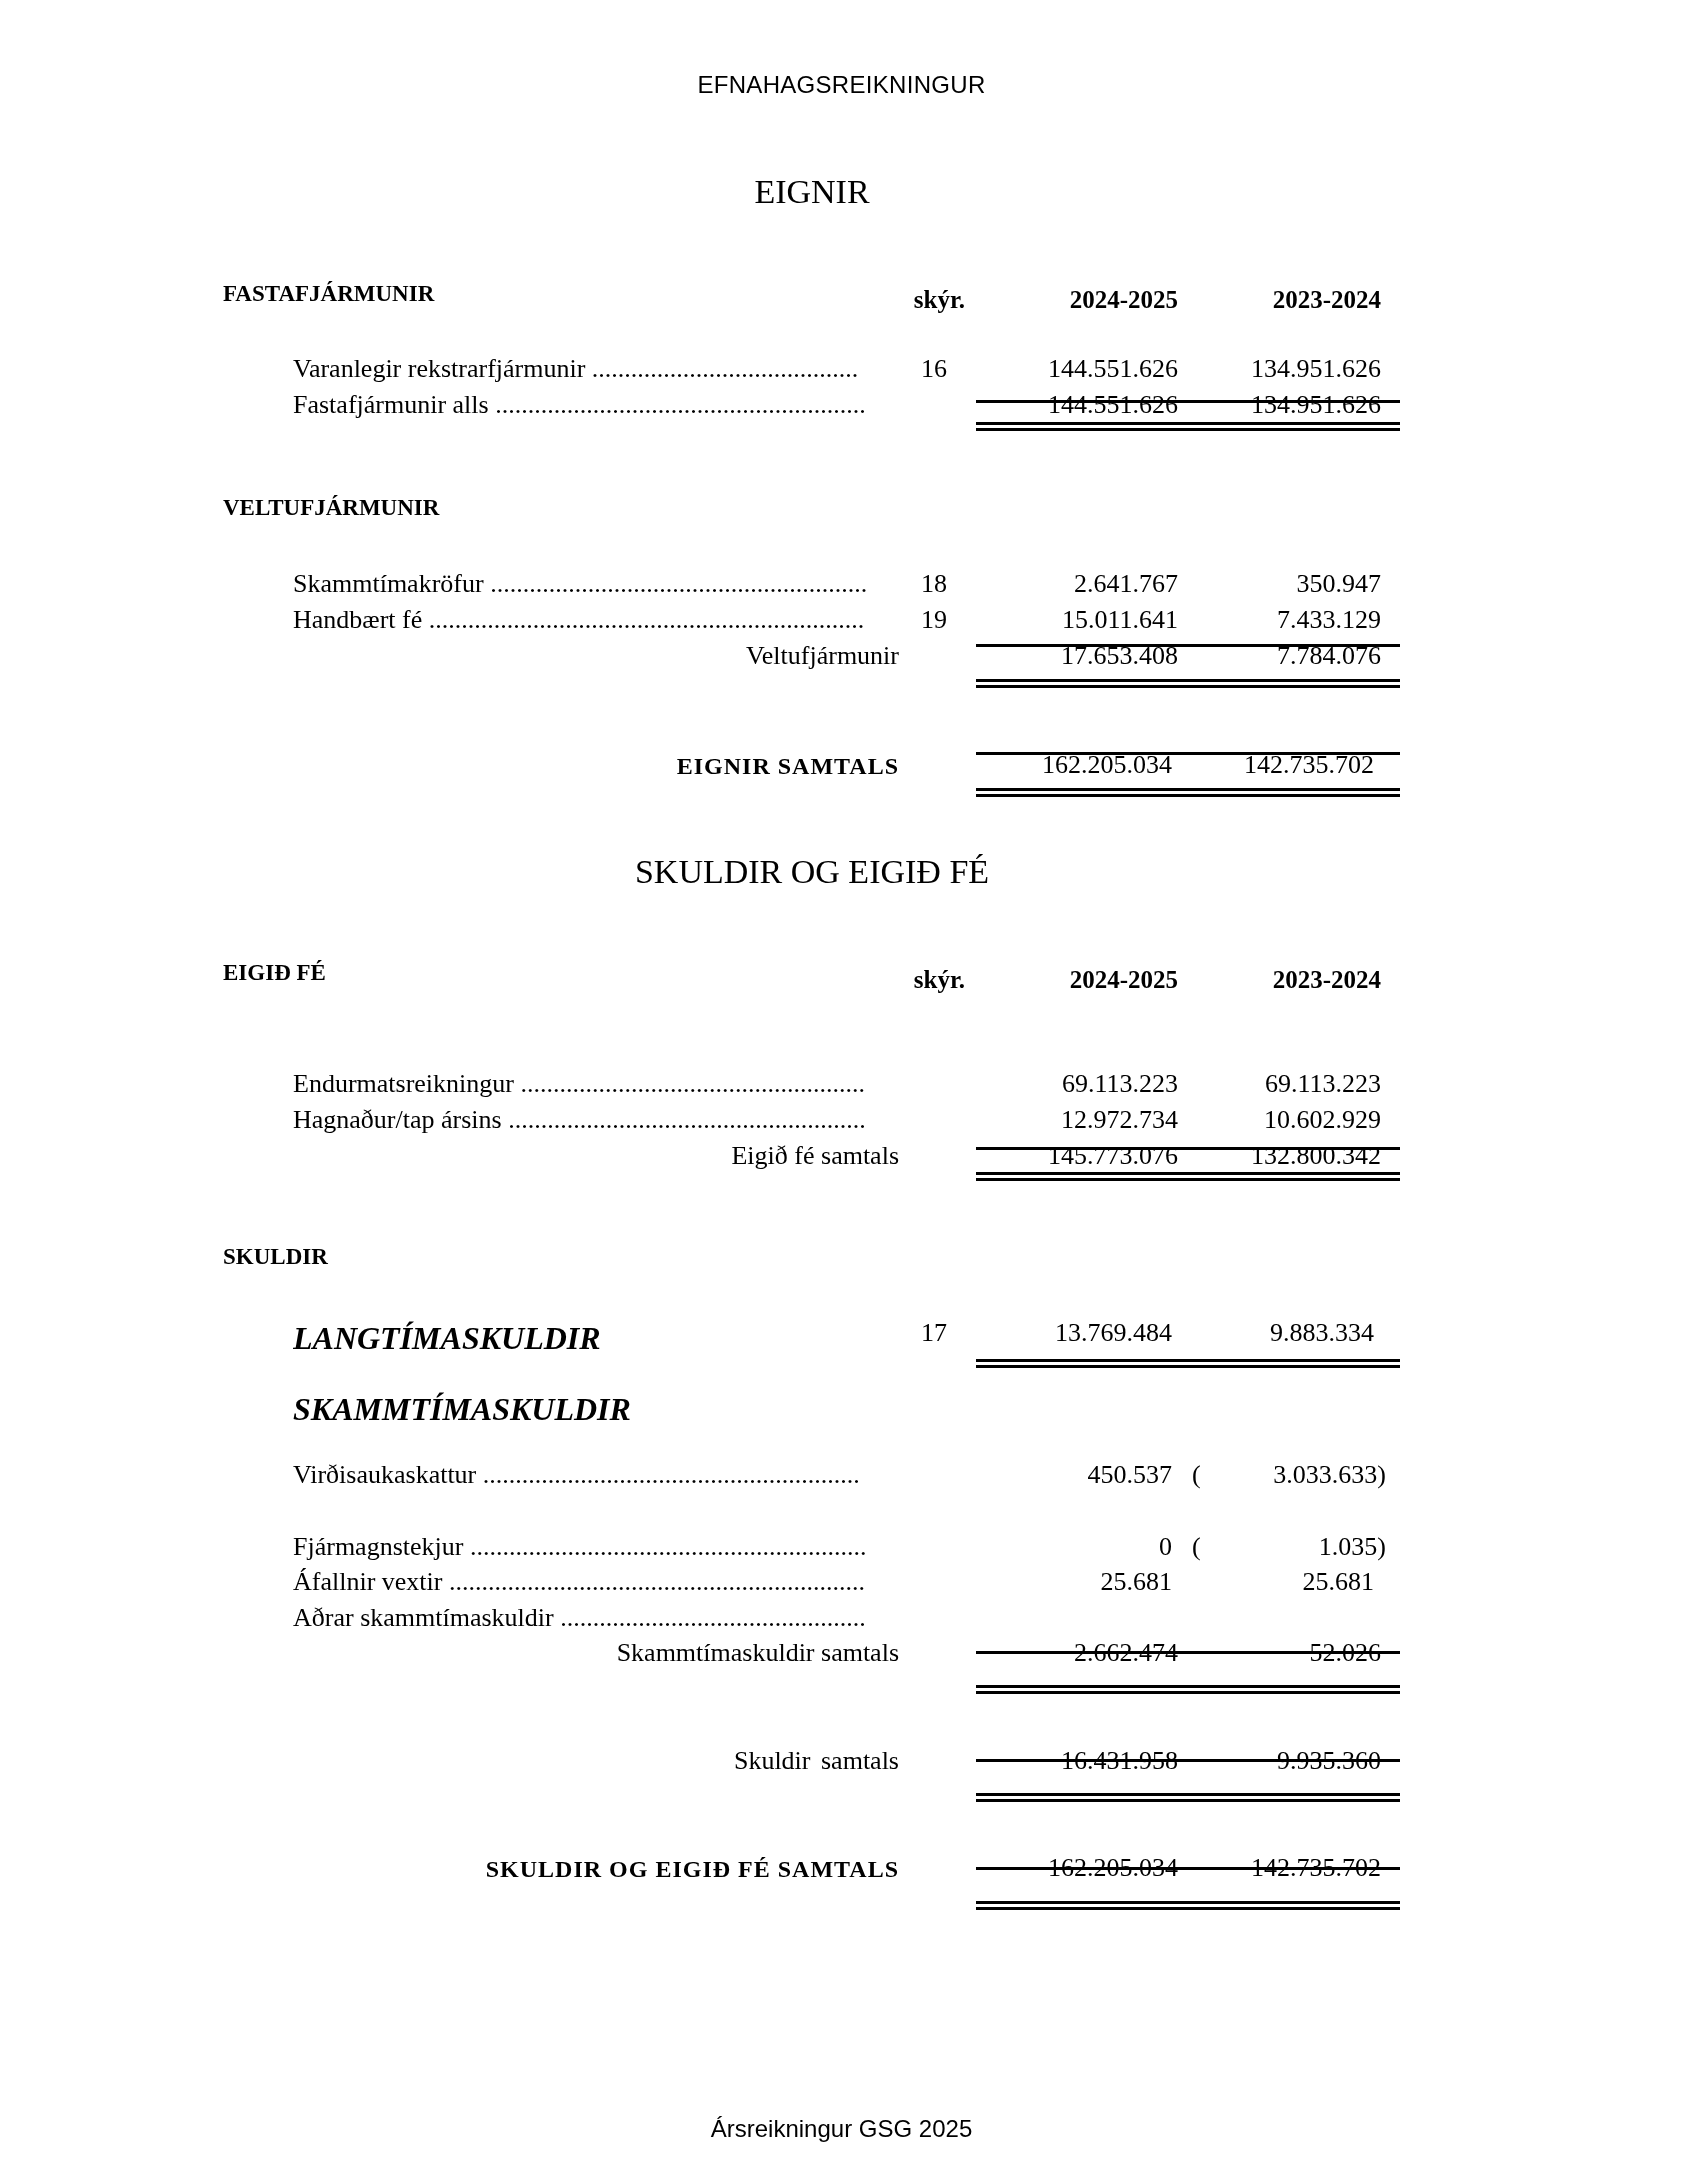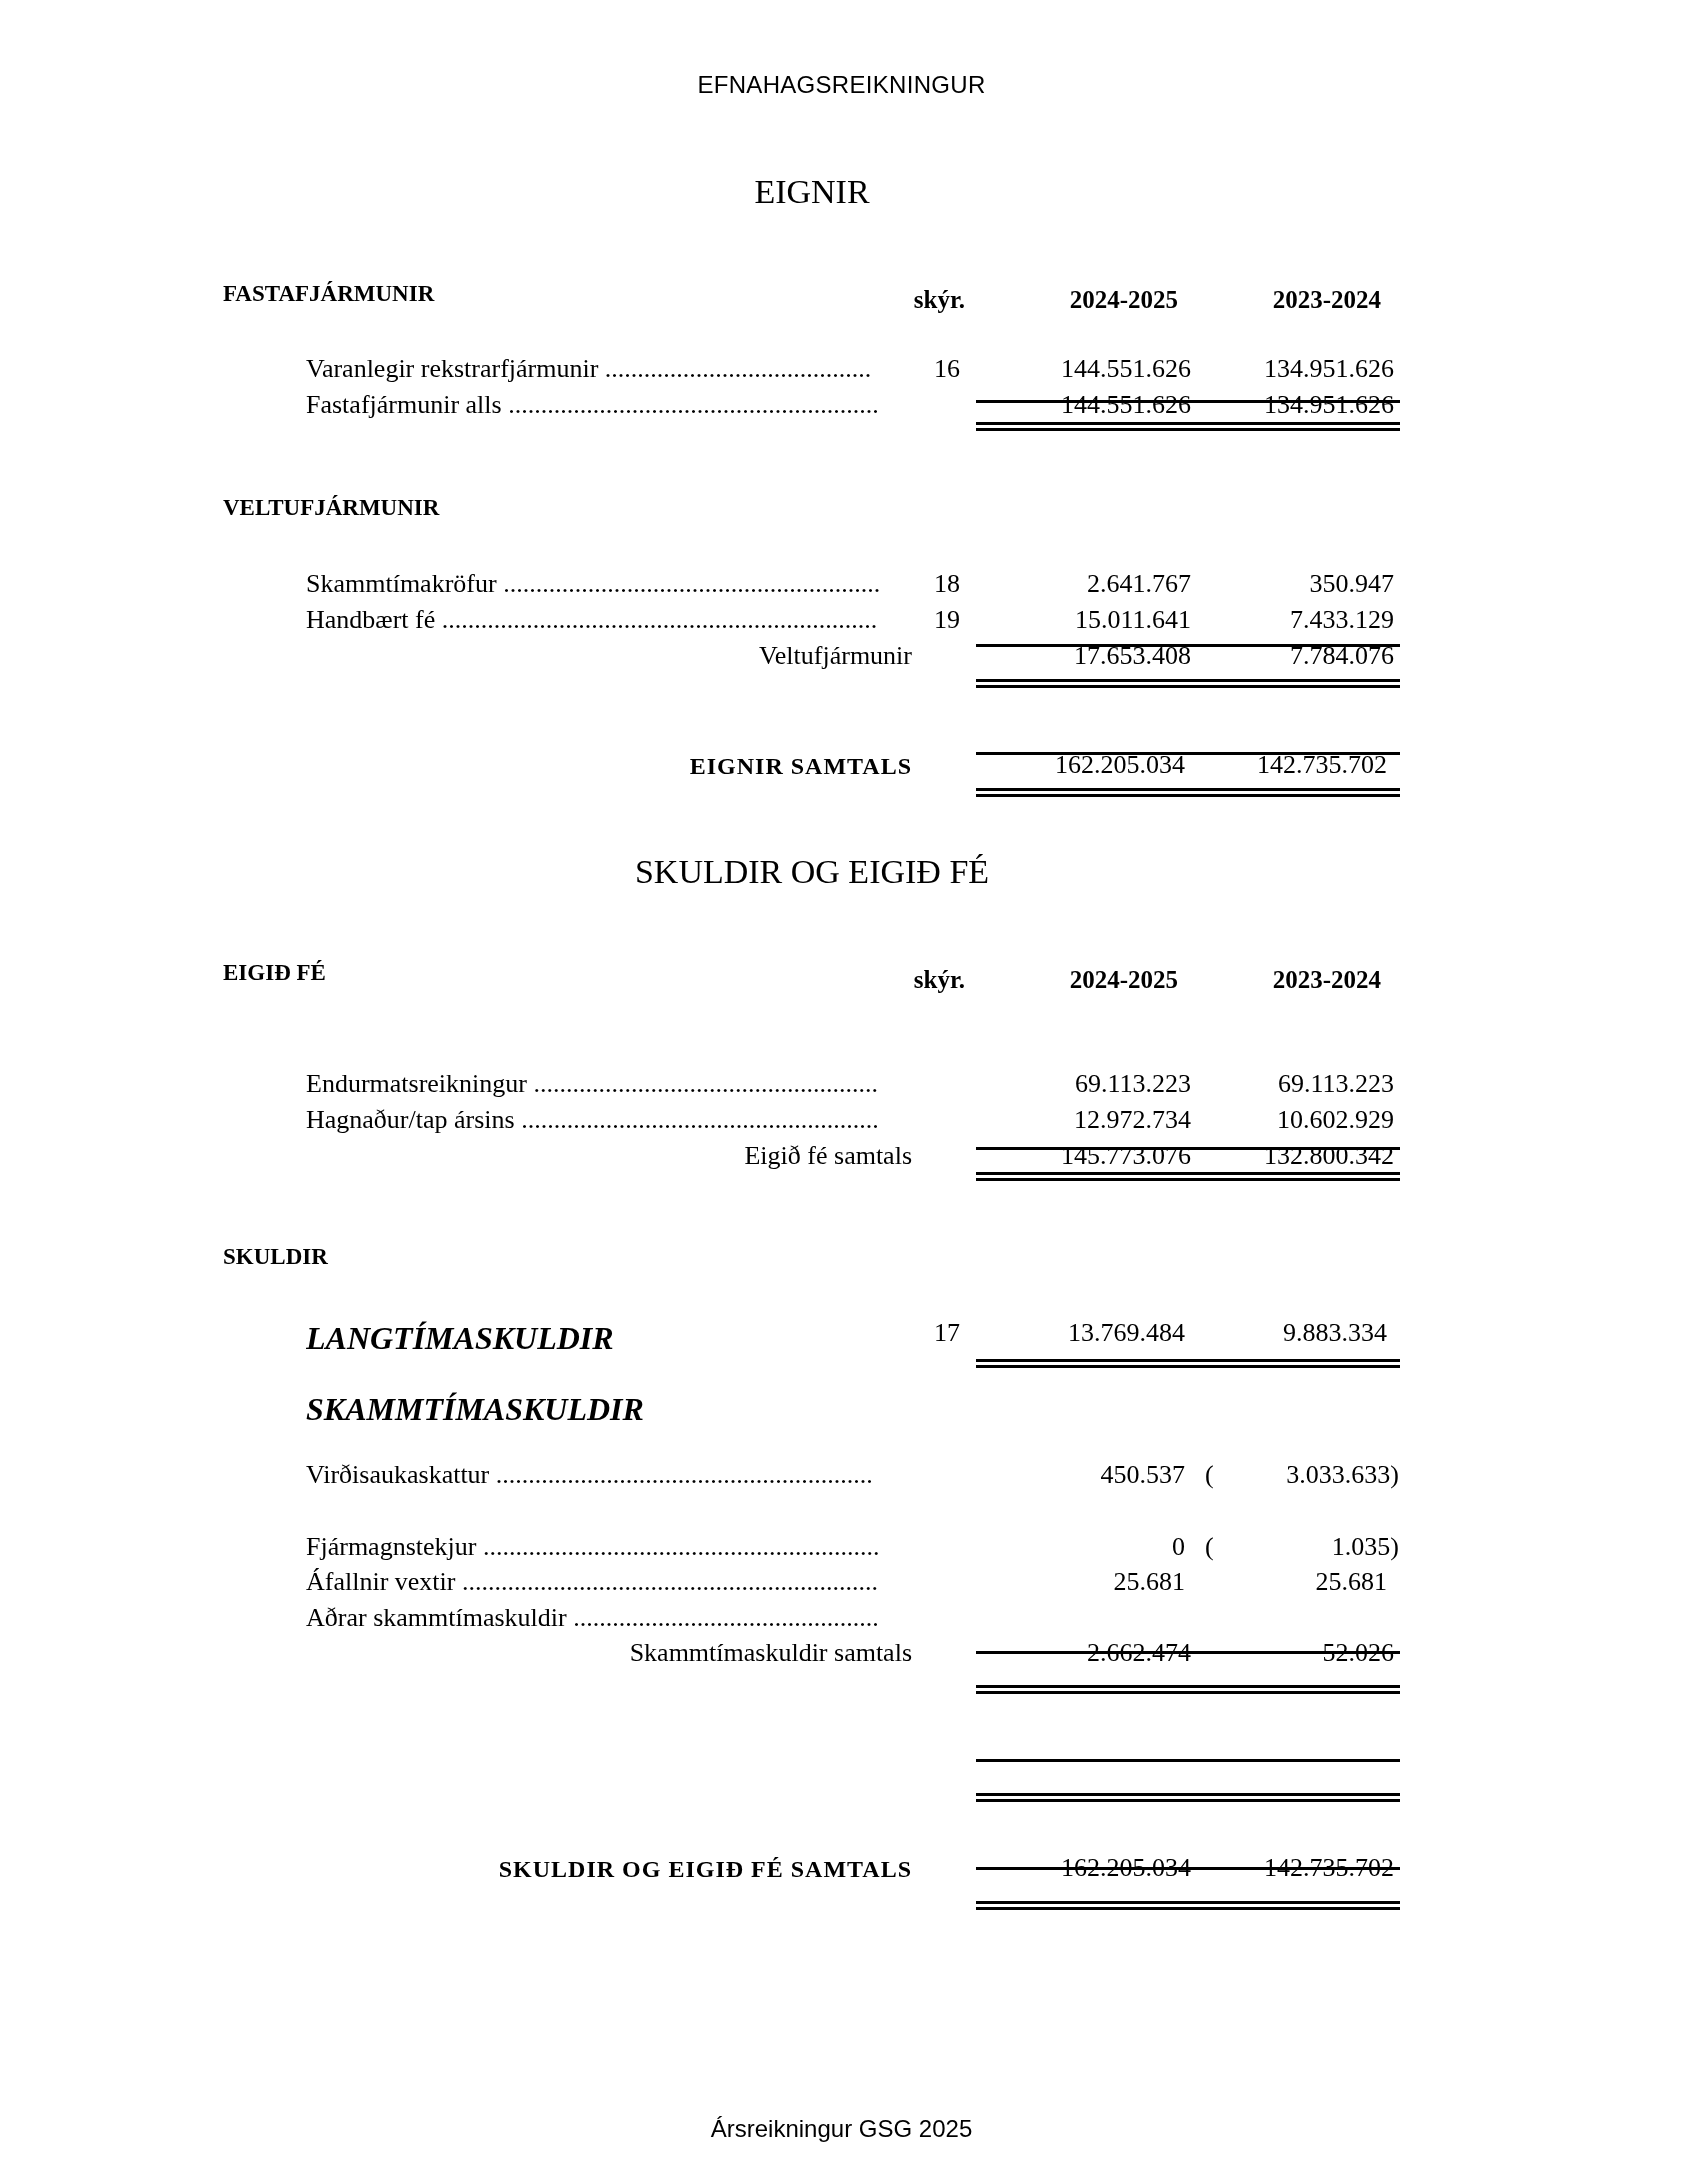--- a/index.html
+++ b/index.html
@@ -9,21 +9,21 @@
   .sans { font-family: "Liberation Sans", "DejaVu Sans", sans-serif; }
 
   .running-head { position: absolute; top: 71px; left: 0; width: 100%; text-align: center; font-size: 24px; letter-spacing: 0.3px; }
   .running-foot { position: absolute; top: 2115px; left: 0; width: 100%; text-align: center; font-size: 24px; }
 
   .section-title { position: absolute; left: 0; width: 1624px; text-align: center; font-size: 34px; }
 
   .group-head { position: absolute; left: 223px; font-size: 23px; font-weight: bold; }
   .col-head { position: absolute; font-size: 25px; font-weight: bold; text-align: right; }
 
-  .row { position: absolute; left: 13px; width: 1489px; height: 36px; font-size: 26px; }
+  .row { position: absolute; left: 0; width: 1489px; height: 36px; font-size: 26px; }
   .row .label { position: absolute; left: 293px; width: 606px; white-space: nowrap; overflow: hidden; }
   .row .label.right { left: 293px; width: 606px; text-align: right; }
   .row .label.bold-caps { font-weight: bold; font-size: 24px; letter-spacing: 1px; }
   .row .label.italic-bold { font-style: italic; font-weight: bold; font-size: 32px; }
   .row .note { position: absolute; left: 921px; width: 36px; text-align: left; }
   .row .v1 { position: absolute; left: 990px; width: 188px; text-align: right; }
   .row .v2 { position: absolute; left: 1193px; width: 188px; text-align: right; }
   .row .paren { position: absolute; left: 1184px; width: 16px; }
 
   .rule { position: absolute; left: 976px; width: 424px; height: 0; border-top: 3px solid #000; }
@@ -148,20 +148,25 @@
   </div>
   <div class="rule" style="top:1651px;"></div>
   <div class="row serif" style="top:1638px;">
     <span class="label right">Skammtímaskuldir samtals</span>
     <span class="v1">2.662.474</span>
     <span class="v2">52.026</span>
   </div>
   <div class="drule" style="top:1685px;"></div>
 
   <div class="rule" style="top:1759px;"></div>
+  <div class="row serif" style="top:1746px;">
+    <span class="label right" style="word-spacing:4px;">Skuldir  samtals</span>
+    <span class="v1">16.431.958</span>
+    <span class="v2">9.935.360</span>
+  </div>
   <div class="drule" style="top:1793px;"></div>
 
   <div class="rule" style="top:1867px;"></div>
   <div class="row serif" style="top:1853px;">
     <span class="label right bold-caps" style="top:3px;">SKULDIR  OG  EIGIÐ  FÉ  SAMTALS</span>
     <span class="v1">162.205.034</span>
     <span class="v2">142.735.702</span>
   </div>
   <div class="drule" style="top:1901px;"></div>
 

